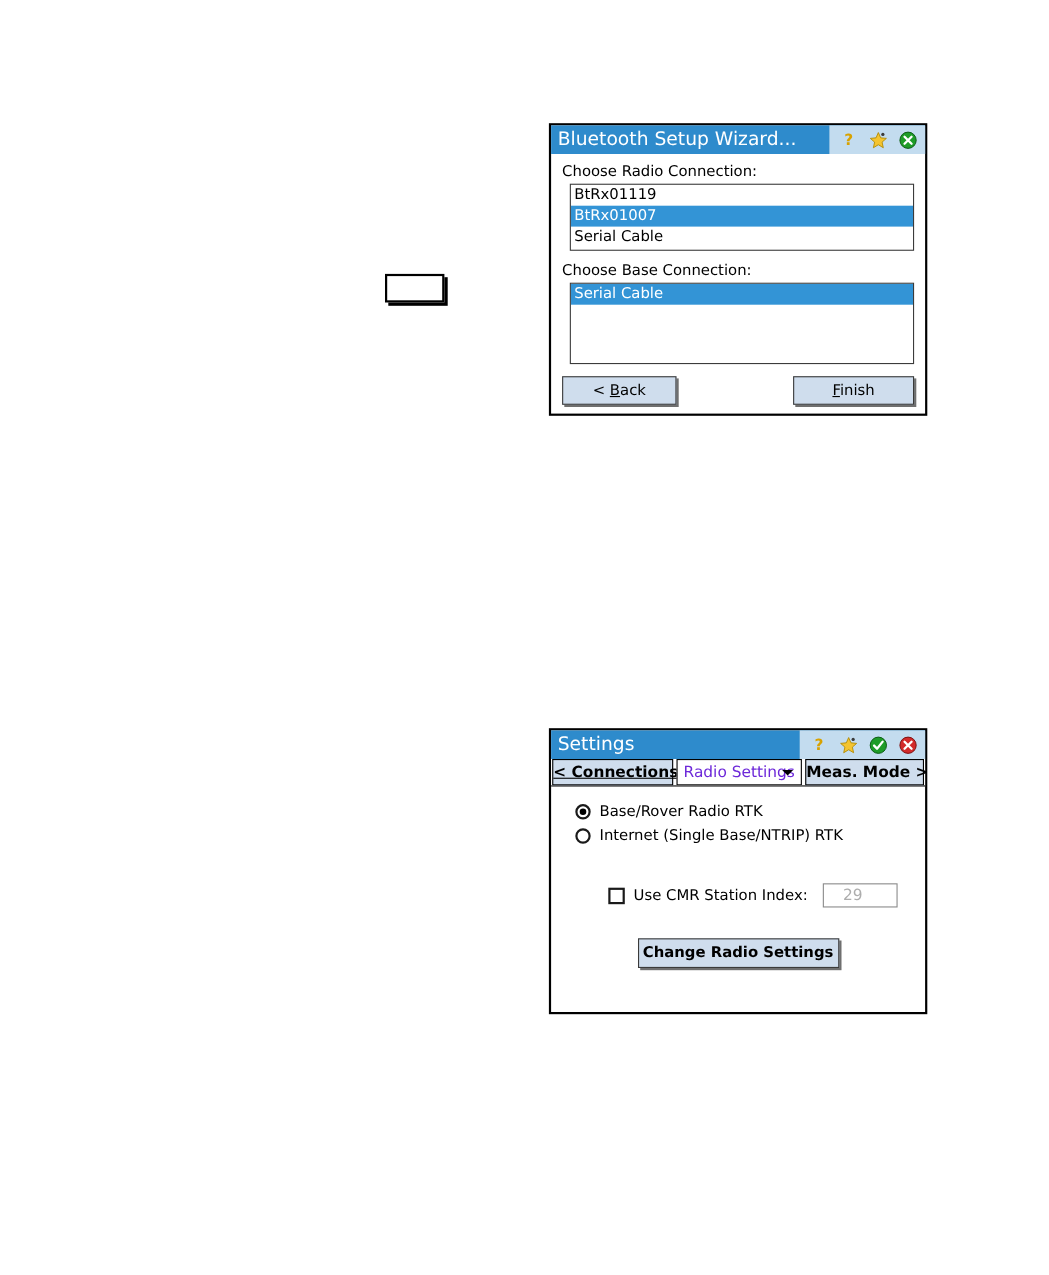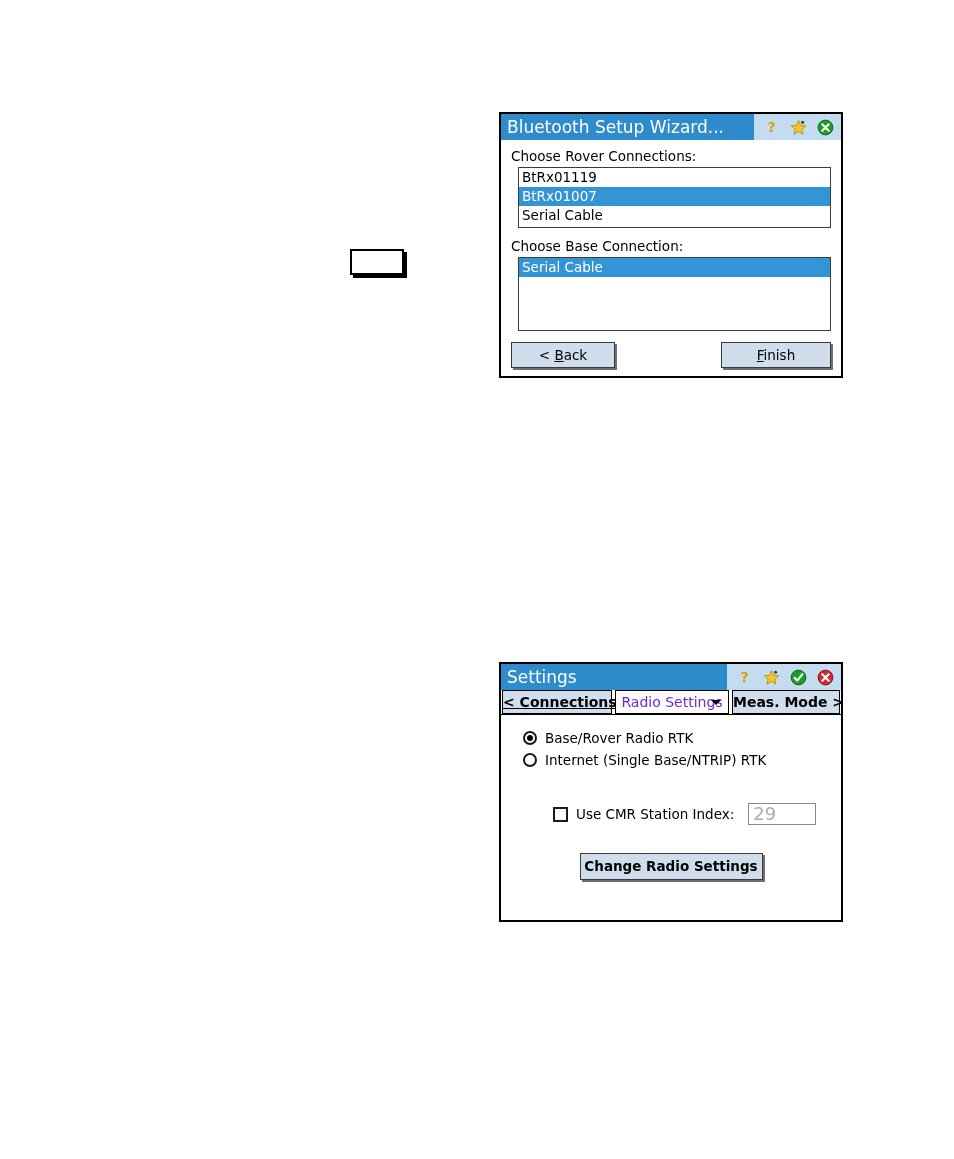--- a/index.html
+++ b/index.html
@@ -242,23 +242,23 @@
     background: #ffffff;
     box-sizing: border-box;
     flex: 0 0 auto;
   }
   #cmr-index-input {
     width: 68px;
     height: 22px;
     border: 1px solid #8a8a8a;
     background: #ffffff;
     color: #adadad;
-    font-size: 18px;
+    font-size: 14px;
     line-height: 20px;
-    padding-left: 4px;
+    padding-left: 17px;
     box-sizing: border-box;
     margin-left: 6px;
     font-family: "DejaVu Sans", sans-serif;
   }
   #change-radio-settings {
     display: block;
     width: 183px;
     height: 27px;
     line-height: 25px;
     margin: 28px auto 0 auto;
@@ -303,21 +303,21 @@
           <circle cx="8.5" cy="8.5" r="7.4" fill="#1e9c28" stroke="#0d5c15" stroke-width="0.9"></circle>
           <path d="M5.3 5.3 L11.7 11.7 M11.7 5.3 L5.3 11.7" stroke="#ffffff" stroke-width="2.1" stroke-linecap="round"></path>
         </svg>
       </span>
 
     </div>
   </div>
 
   <div class="bt-body">
 
-    <div class="field-label">Choose Rover Connections:</div>
+    <div class="field-label">Choose Radio Connection:</div>
 
     <div class="listbox" id="rover-list">
       <div class="list-item">BtRx01119</div>
       <div class="list-item selected">BtRx01007</div>
       <div class="list-item">Serial Cable</div>
     </div>
 
     <div class="field-label" style="margin-top:10px">Choose Base Connection:</div>
 
     <div class="listbox" id="base-list">

